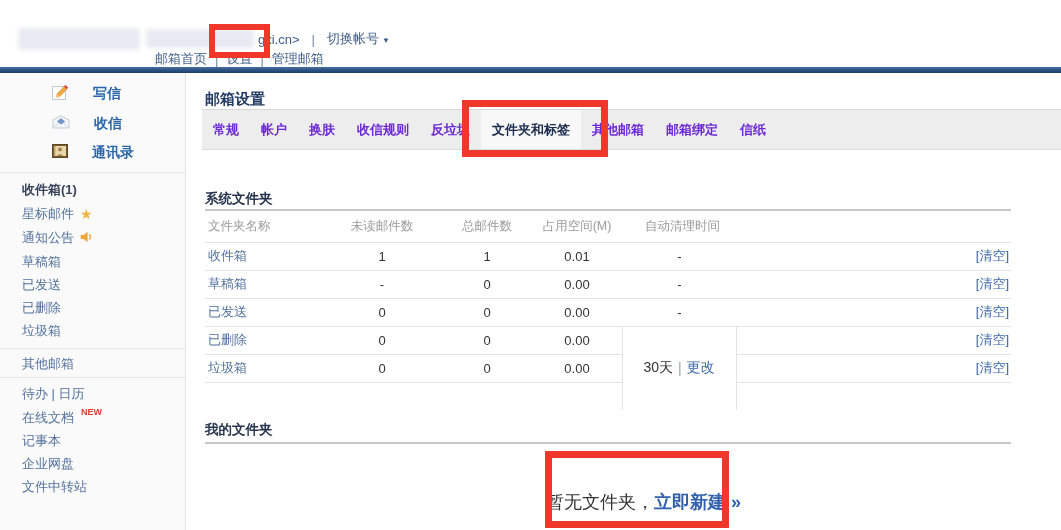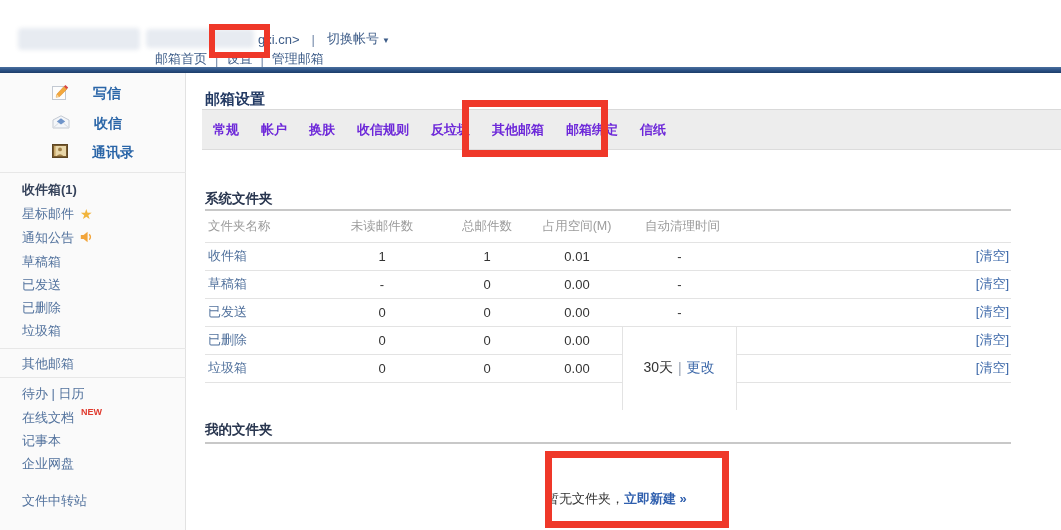--- a/index.html
+++ b/index.html
@@ -68,21 +68,21 @@
   .clearlink { color: #3b67a8; text-decoration: none; cursor: pointer; }
   .hline { position: absolute; height: 1px; background: #e3e3e3; }
   .vline { position: absolute; width: 1px; background: #e3e3e3; }
   .mergedcell { position: absolute; left: 417px; top: 115px; width: 114px; height: 84px;
                 display: flex; align-items: center; justify-content: center; gap: 5px;
                 font-size: 14px; color: #333; }
   .mergedcell .pipe2 { color: #9aa4b3; }
   .changelink { color: #3b67a8; text-decoration: none; cursor: pointer; }
 
   .sec2title { left: 205px; top: 421px; }
-  .emptystate { left: 546px; top: 490px; font-size: 13px; color: #333; white-space: nowrap; }
+  .emptystate { left: 546px; top: 490px; font-size: 18px; color: #333; white-space: nowrap; }
   .createlink { color: #2f5fae; font-weight: bold; text-decoration: none; cursor: pointer; }
 
   
   .redbox { position: absolute; border: 7px solid #ef3829; pointer-events: none; z-index: 50; }
   .redbox1 { left: 209px; top: 24px; width: 61px; height: 34px; border-width: 6px; }
   .redbox2 { left: 462px; top: 100px; width: 146px; height: 57px; }
   .redbox3 { left: 545px; top: 451px; width: 184px; height: 77px; }
 </style>
 </head>
 <body>
@@ -163,31 +163,32 @@
   <div class="sitem" style="top:282px">其他邮箱</div>
   <div class="sdiv" style="top:304px"></div>
 
   <div class="sitem" style="top:312px">待办 | 日历</div>
   <div class="sitem" style="top:336px">
     <span>在线文档</span>
       <span class="newbadge">NEW</span>
   </div>
   <div class="sitem" style="top:359px">记事本</div>
   <div class="sitem" style="top:382px">企业网盘</div>
-  <div class="sitem" style="top:419px">文件中转站</div>
+  <div class="sitem" style="top:405px">文件中转站</div>
 </div>
 
 <div class="abs pagetitle">邮箱设置</div>
 
 <div class="abs tabstrip">
   <div class="tab">常规</div>
   <div class="tab">帐户</div>
   <div class="tab">换肤</div>
   <div class="tab">收信规则</div>
   <div class="tab">反垃圾</div>
+  <div class="tab active">文件夹和标签</div>
   <div class="tab">其他邮箱</div>
   <div class="tab">邮箱绑定</div>
   <div class="tab">信纸</div>
 </div>
 
 <div class="abs sectitle" style="left:205px; top:190px">系统文件夹</div>
 <div class="abs rule" style="top:209px"></div>
 
 <div class="abs tablewrap">
   <div class="grow thead">

